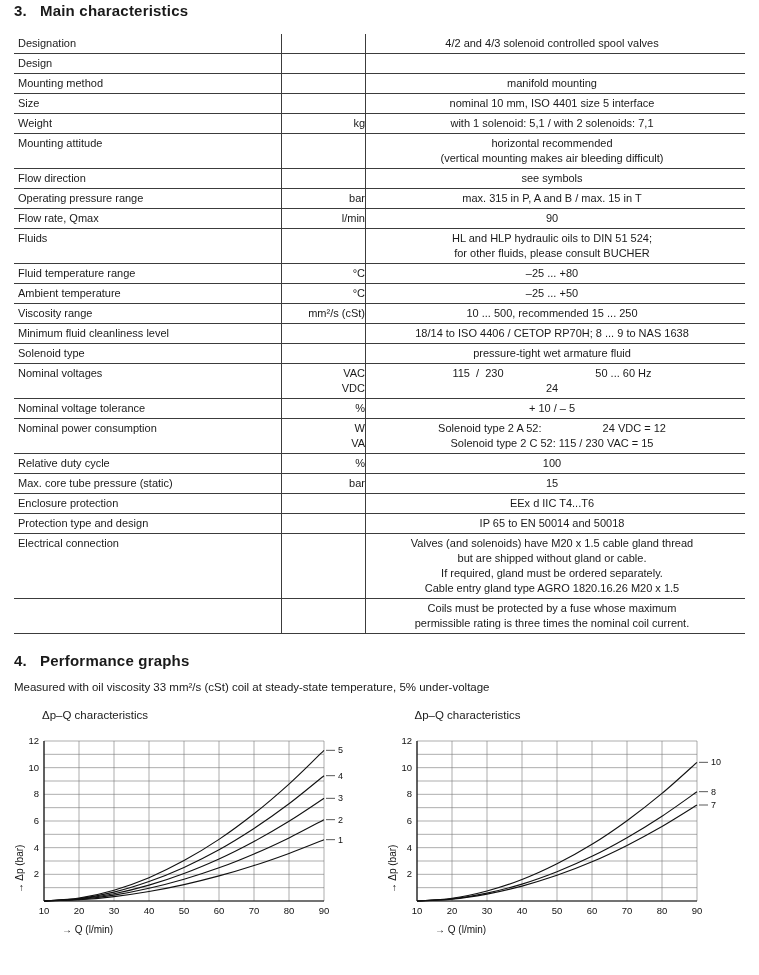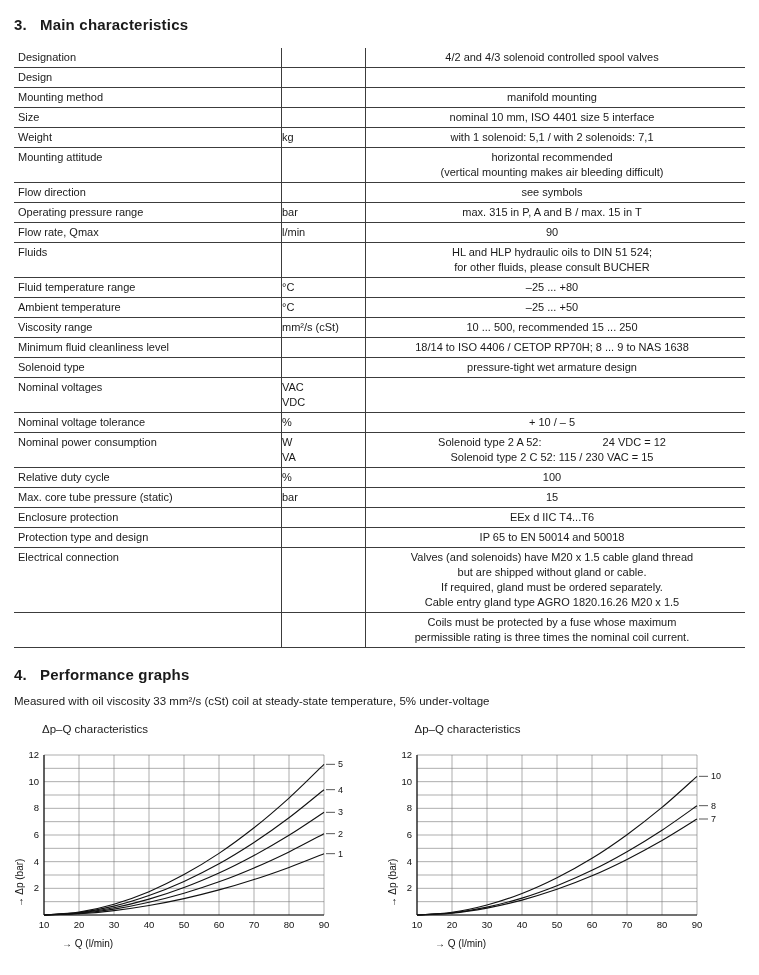--- a/index.html
+++ b/index.html
@@ -2,27 +2,27 @@
 <html><head>
 <meta charset="utf-8">
 <style>
   * { box-sizing: border-box; }
   html,body { margin:0; padding:0; }
   body {
     width:759px; height:975px; background:#ffffff;
     font-family:"Liberation Sans", sans-serif; color:#1a1a1a;
     overflow:hidden;
   }
-  .page { padding:16px 14px 0 14px; }
+  .page { padding:2px 14px 0 14px; }
   .sec-title { font-size:15px; font-weight:700; margin:0; white-space:pre; letter-spacing:.2px; }
   .tbl { margin-top:15px; }
   .trow { display:grid; grid-template-columns:267px 85px 1fr; border-bottom:1px solid #3c3c3c; }
   .cell { font-size:11px; line-height:15px; padding:2px 0; }
   .cell.label { padding-left:4px; padding-right:6px; }
-  .cell.unit  { text-align:left; border-left:1px solid #3c3c3c; border-right:1px solid #3c3c3c; }
+  .cell.unit  { text-align:right; border-left:1px solid #3c3c3c; border-right:1px solid #3c3c3c; }
   .cell.value { text-align:center; padding-right:7px; white-space:pre; }
   .sec4 { margin-top:18px; }
   .note { font-size:11.5px; margin:12px 0 0 0; }
   .charts { display:flex; gap:14px; margin-top:16px; }
   .chart { width:366px; }
   .chart-title { font-size:11.5px; margin:0 0 14px 28px; }
 </style>
 </head>
 <body>
 
@@ -138,30 +138,31 @@
           <div>Minimum fluid cleanliness level</div>
         </div>
         <div class="cell unit"></div>
         <div class="cell value"><div>18/14 to ISO 4406 / CETOP RP70H; 8 ... 9 to NAS 1638</div></div>
       </div>
       <div class="trow">
         <div class="cell label">
           <div>Solenoid type</div>
         </div>
         <div class="cell unit"></div>
-        <div class="cell value"><div>pressure-tight wet armature design</div></div>
+        <div class="cell value"><div>pressure-tight wet armature fluid</div></div>
       </div>
       <div class="trow">
         <div class="cell label">
           <div>Nominal voltages</div>
         </div>
         <div class="cell unit">
           <div>VAC</div>
           <div>VDC</div>
         </div>
+        <div class="cell value"><div>115  /  230                              50 ... 60 Hz</div><div>24</div></div>
       </div>
       <div class="trow">
         <div class="cell label">
           <div>Nominal voltage tolerance</div>
         </div>
         <div class="cell unit">
           <div>%</div>
         </div>
         <div class="cell value"><div>+ 10 / – 5</div></div>
       </div>

